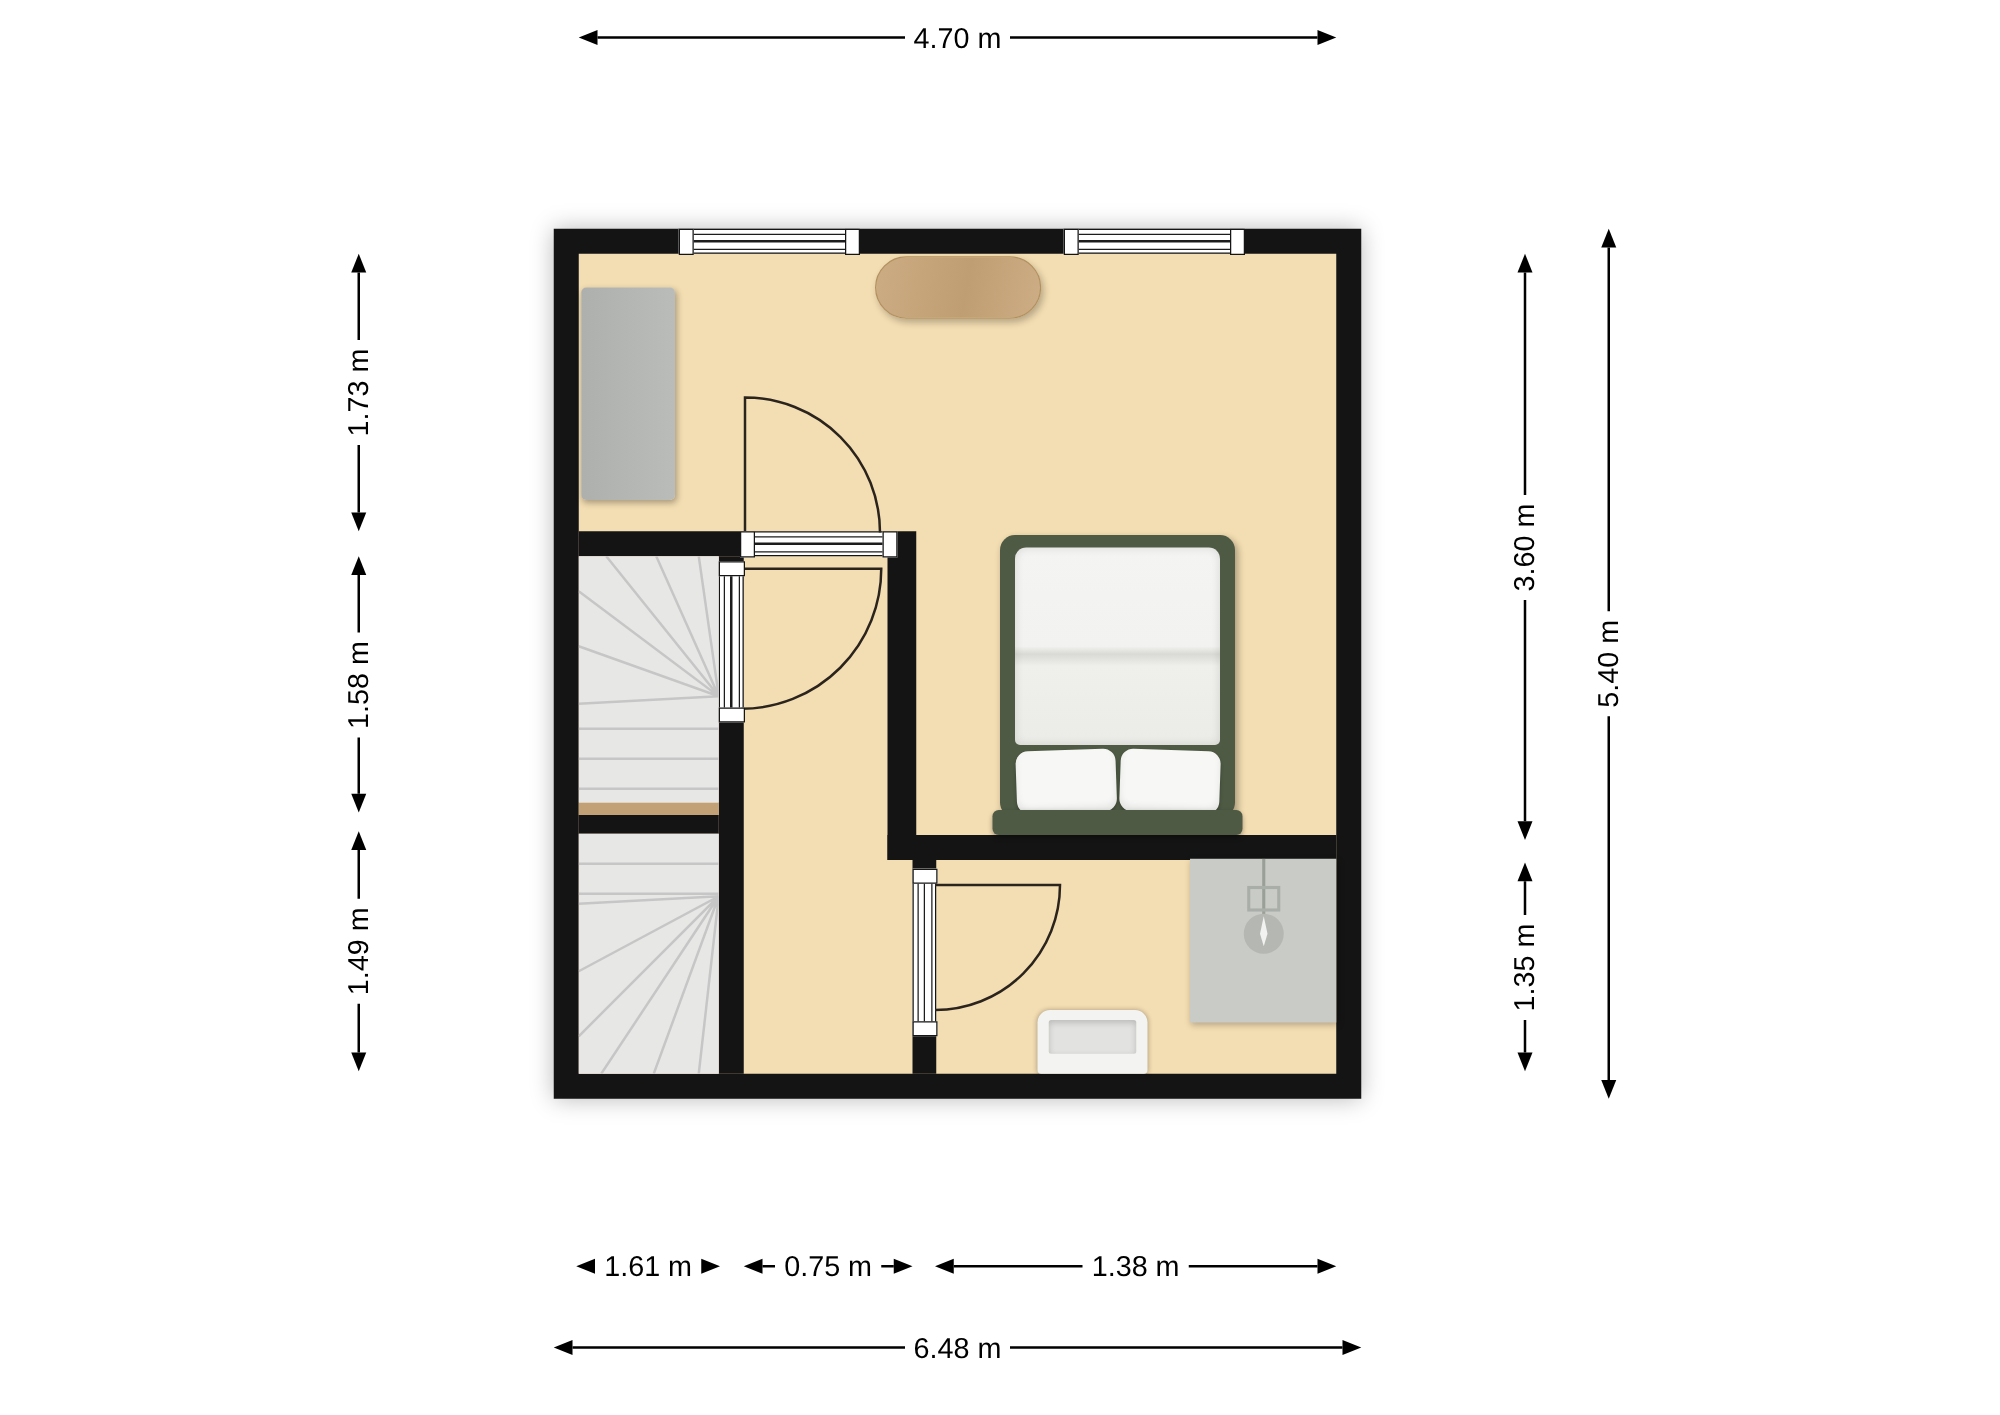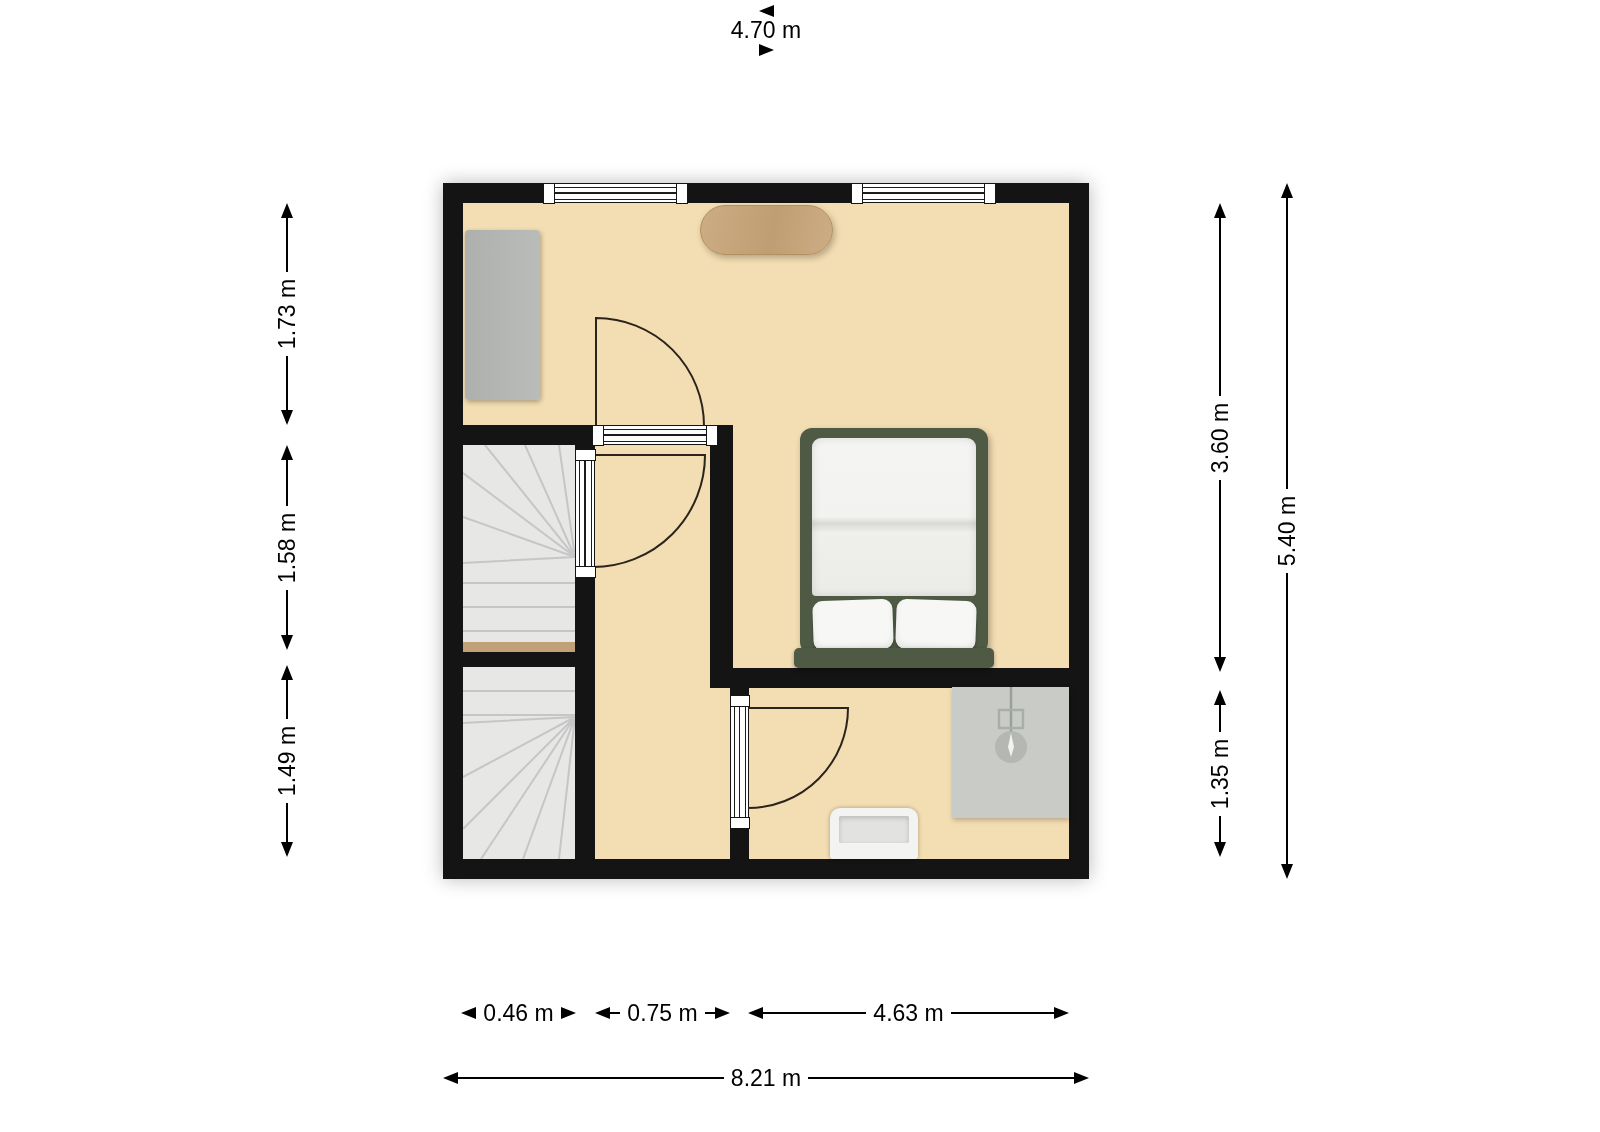--- a/index.html
+++ b/index.html
@@ -170,21 +170,21 @@
       <circle cx="59" cy="60" r="16" fill="var(--shower-dark,#b4b7b2)"></circle>
       <path d="M59,46 L62,60 L59,70 L56,60 Z" fill="#f2f3f1"></path>
     </svg>
   </div>
 
   <div class="sink">
     <div class="sink-basin"></div>
   </div>
 </div>
 
-<div class="dim h" style="left:463px;top:18px;width:606px;flex-direction:column;">
+<div class="dim h" style="left:463px;top:18px;width:606px;">
   <span class="ah left"></span>
   <span class="hline"></span>
   <span class="hlbl">4.70 m</span>
   <span class="hline"></span>
   <span class="ah right"></span>
 </div>
 
 <div class="dim v" style="left:265px;top:203px;height:222px;">
   <span class="ah up"></span>
   <span class="vline"></span>
@@ -238,38 +238,38 @@
   <span class="vlbl">
       <span>5.40 m</span>
     </span>
   <span class="vline"></span>
   <span class="ah down"></span>
 </div>
 
 <div class="dim h" style="left:462px;top:1001px;width:113px;">
   <span class="ah left"></span>
   <span class="hline"></span>
-  <span class="hlbl">0.46 m</span>
+  <span class="hlbl">1.61 m</span>
   <span class="hline"></span>
   <span class="ah right"></span>
 </div>
 <div class="dim h" style="left:595px;top:1001px;width:135px;">
   <span class="ah left"></span>
   <span class="hline"></span>
   <span class="hlbl">0.75 m</span>
   <span class="hline"></span>
   <span class="ah right"></span>
 </div>
 <div class="dim h" style="left:748px;top:1001px;width:321px;">
   <span class="ah left"></span>
   <span class="hline"></span>
-  <span class="hlbl">4.63 m</span>
+  <span class="hlbl">1.38 m</span>
   <span class="hline"></span>
   <span class="ah right"></span>
 </div>
 
 <div class="dim h" style="left:443px;top:1066px;width:646px;">
   <span class="ah left"></span>
   <span class="hline"></span>
-  <span class="hlbl">8.21 m</span>
+  <span class="hlbl">6.48 m</span>
   <span class="hline"></span>
   <span class="ah right"></span>
 </div>
 
 </body></html>

